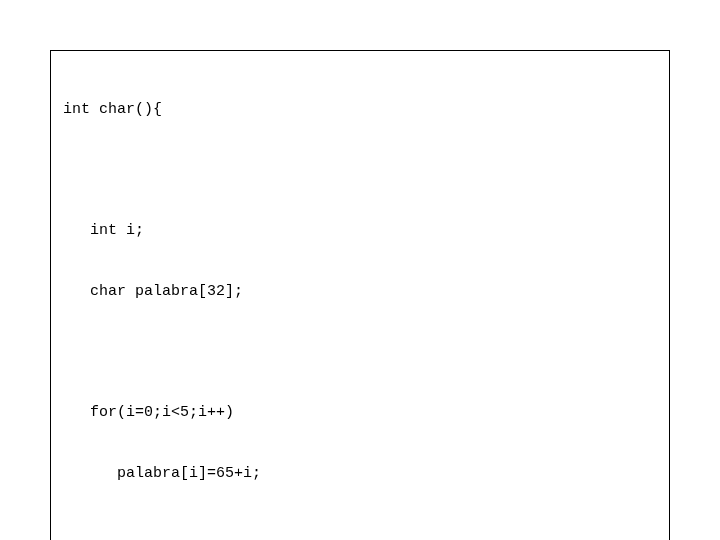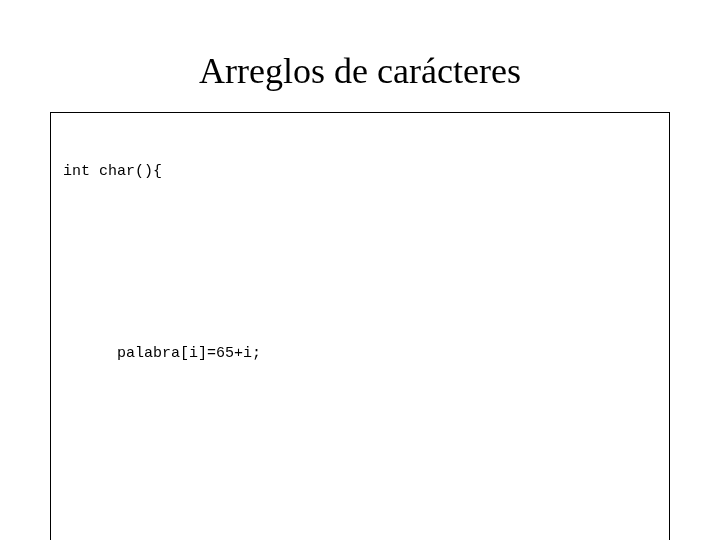--- a/index.html
+++ b/index.html
@@ -46,26 +46,28 @@
       padding-left: 6ch;
     }
     .blank-line {
       height: 1.35em;
     }
   </style>
 </head>
 <body>
 
 <div class="slide">
-  <h1 class="title">Arreglos de carácteres</h1>
 
   <div class="code-box">
     <span class="code-line">int char(){</span>
     <div class="blank-line"></div>
+    <span class="code-line indent-1">int i;</span>
+    <span class="code-line indent-1">char palabra[32];</span>
     <div class="blank-line"></div>
+    <span class="code-line indent-1">for(i=0;i&lt;5;i++)</span>
     <span class="code-line indent-2">palabra[i]=65+i;</span>
     
     
     
     
     
     
     
     
     

